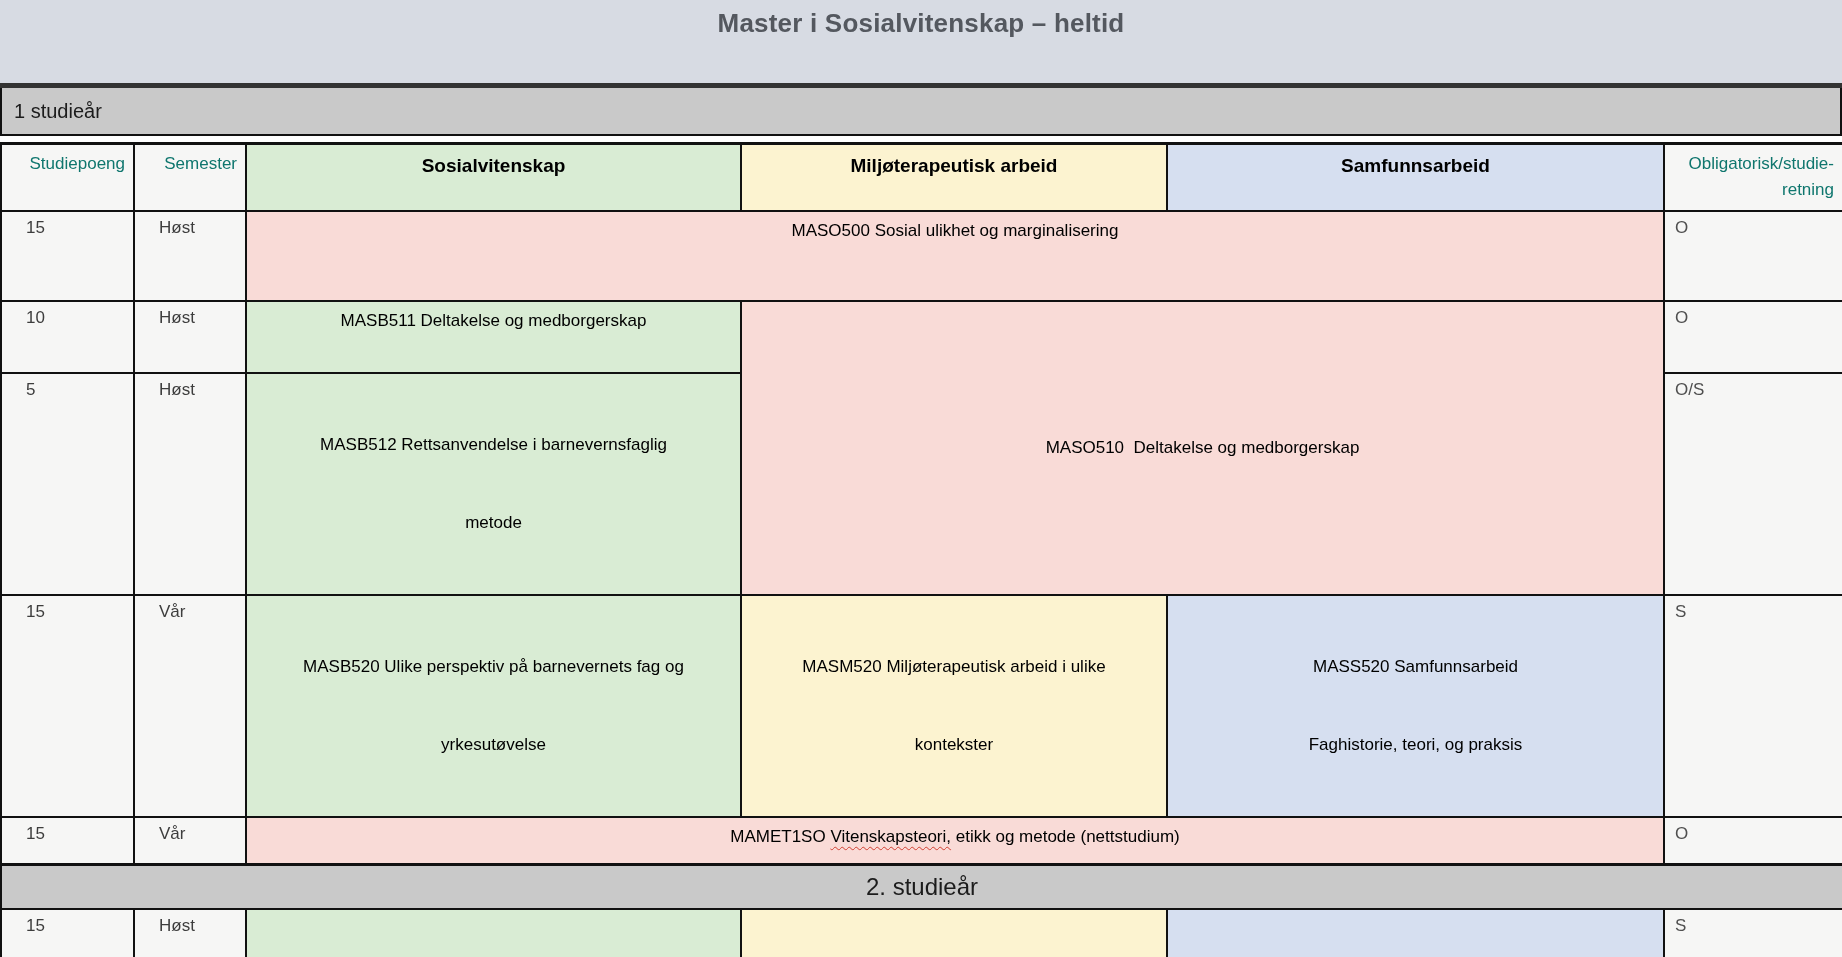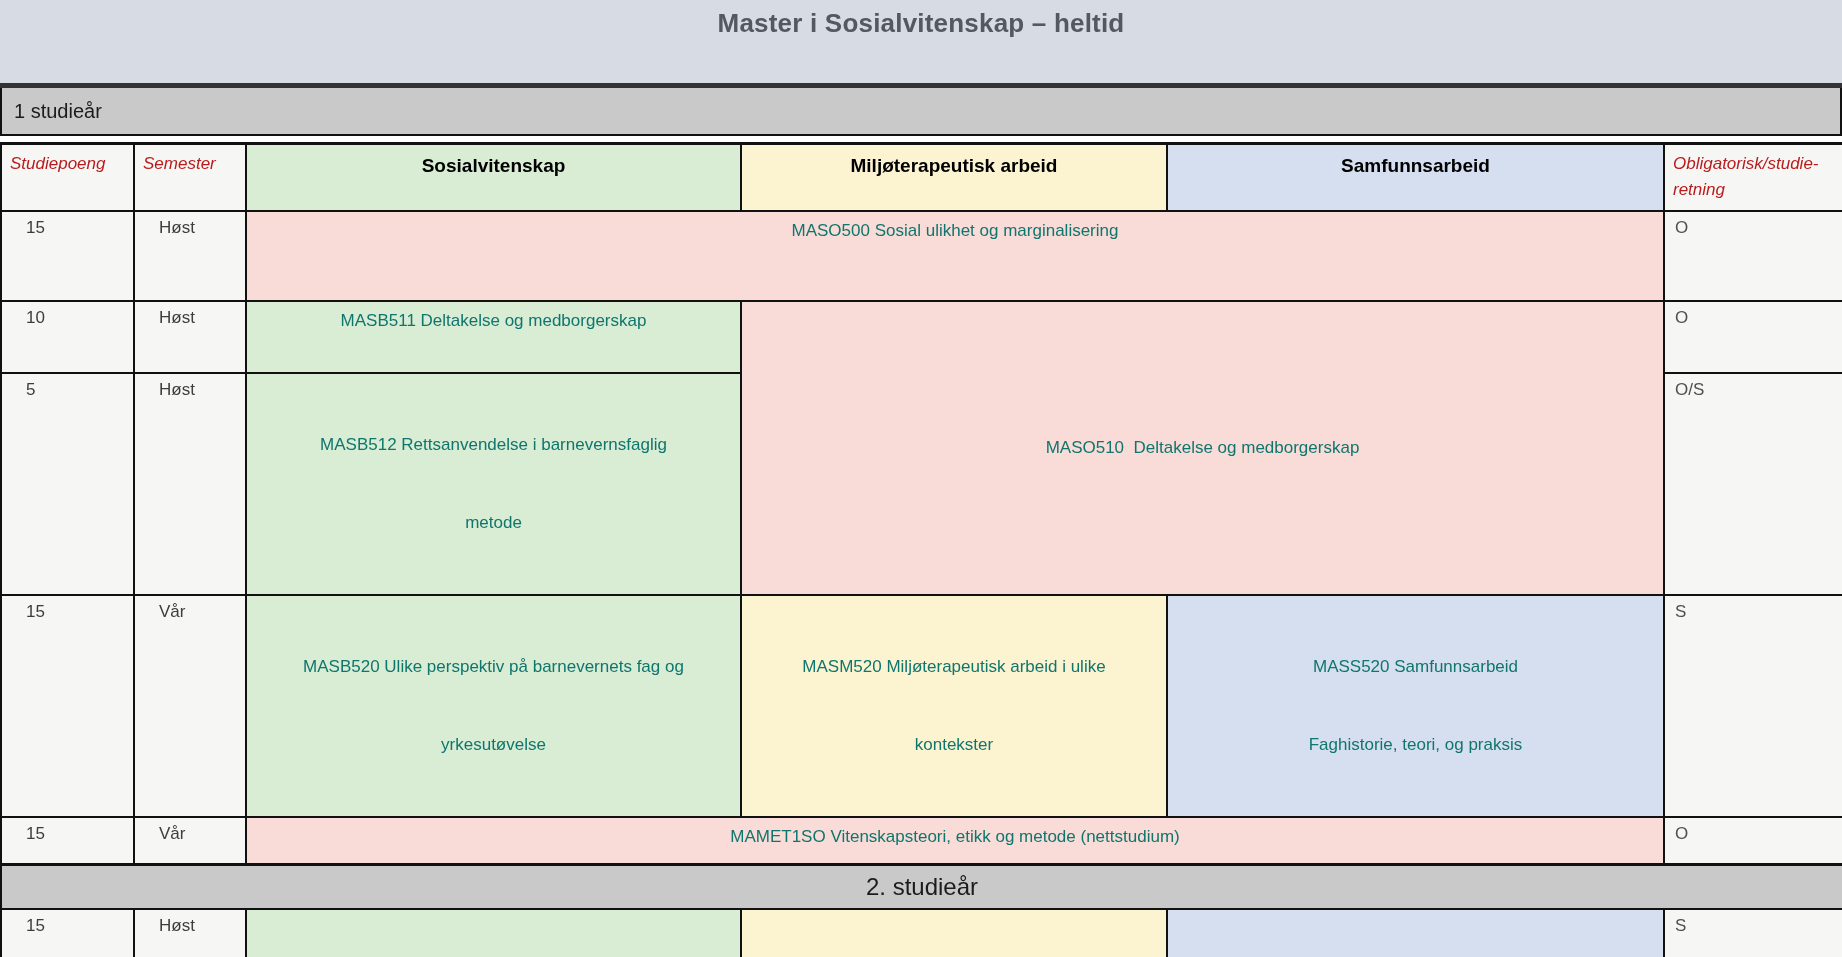--- a/index.html
+++ b/index.html
@@ -31,27 +31,27 @@
     padding-left:12px;font-size:20px;color:#1c1c1c;
     margin-bottom:6px;
   }
 
   table.curriculum{
     width:1842px;table-layout:fixed;border-collapse:collapse;
   }
   td,th{
     border:2px solid var(--border);
     vertical-align:top;
-    font-size:17px;color:#0f766e;
+    font-size:17px;color:#000000;
     white-space:pre-wrap;
   }
   tr.head-row th{border-top-width:3px;}
   th.plainhead{
-    background:var(--cell_bg);font-weight:normal;text-align:left;
-    color:#b91c1c;padding:6px 8px;line-height:1.55;font-style:italic;
+    background:var(--cell_bg);font-weight:normal;text-align:right;
+    color:#0f766e;padding:6px 8px;line-height:1.55;
   }
   th.colored{
     font-weight:bold;font-size:19px;text-align:center;padding-top:10px;color:#000;
   }
   .green{background:var(--green);}
   .yellow{background:var(--yellow);}
   .blue{background:var(--blue);}
   .pink{background:var(--pink);}
 
   td.credits, td.sem{
@@ -67,20 +67,21 @@
   }
   td.shared-cell{
     vertical-align:middle;text-align:center;
   }
   td.band-cell{
     background:var(--band_gray);text-align:center;
     vertical-align:middle;font-size:24px;color:#1c1c1c;
     border-top-width:3px;
   }
   .misspelled{
+    text-decoration:underline;
     text-decoration-style:wavy;
     text-decoration-color:#d23f31;
     text-decoration-thickness:1px;
     text-underline-offset:4px;
   }
 </style>
 </head>
 <body>
 
 <div class="page">

